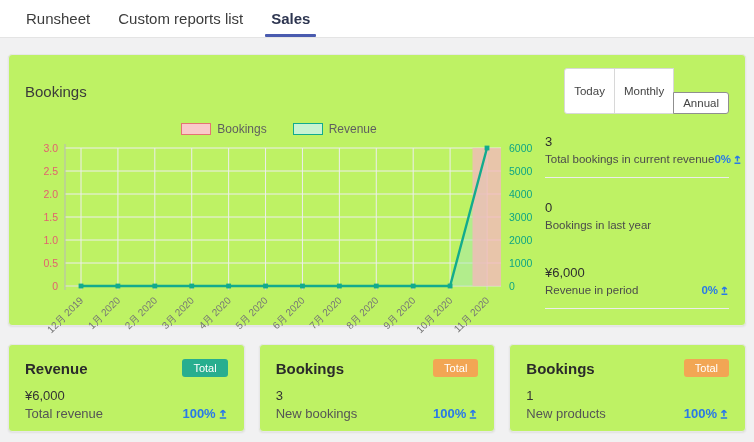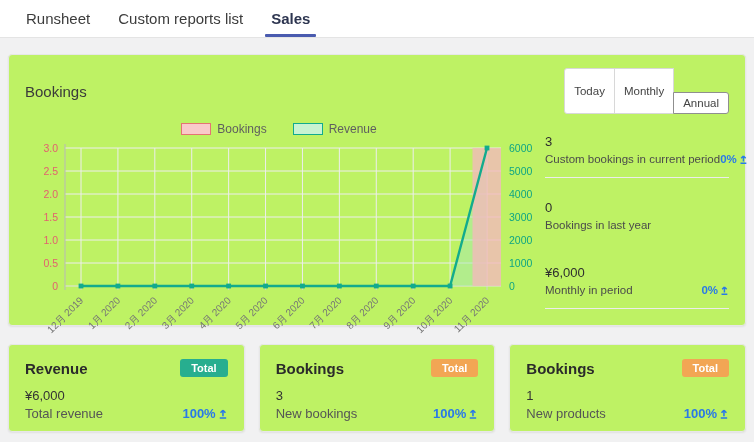--- a/index.html
+++ b/index.html
@@ -48,21 +48,21 @@
   .stat-label { font-size: 11.5px; color: #4b4b4b; white-space: nowrap; }
   .change { display: inline-flex; align-items: center; gap: 1px; color: var(--blue, #2979e8);
             font-size: 11.5px; font-weight: 700; }
   .change svg { display: block; }
 
   
   .cards-row { display: flex; gap: 14px; margin-top: 18px; }
   .sum-card { flex: 1; padding: 14px 16px 12px 16px; height: 88px; }
   .sum-head { display: flex; justify-content: space-between; align-items: center; }
   .sum-title { font-size: 15px; font-weight: 700; color: #2b2b2b; }
-  .badge { font-size: 11px; font-weight: 700; color: #fff; padding: 3px 11px; border-radius: 3px; }
+  .badge { font-size: 11px; font-weight: 400; color: #fff; padding: 3px 11px; border-radius: 3px; }
   .sum-value { font-size: 13px; color: #333; margin-top: 11px; }
   .sum-row { display: flex; justify-content: space-between; align-items: center; margin-top: 3px; }
   .sum-label { font-size: 13px; color: #555; }
   .sum-row .change { font-size: 13px; }
 </style>
 </head>
 <body>
 
 <div class="page">
 
@@ -170,39 +170,39 @@
                 <text x="393.18181818181813" y="163" text-anchor="end" font-size="10" fill="#757575" transform="rotate(-45 393.18181818181813 163)">9月 2020</text>
                 <text x="430.09090909090907" y="163" text-anchor="end" font-size="10" fill="#757575" transform="rotate(-45 430.09090909090907 163)">10月 2020</text>
                 <text x="467" y="163" text-anchor="end" font-size="10" fill="#757575" transform="rotate(-45 467 163)">11月 2020</text>
               </svg></div>
         </div>
 
         <div class="stats">
           <div class="stat divided">
             <div class="stat-value">3</div>
             <div class="stat-row">
-              <span class="stat-label">Custom bookings in current period</span>
+              <span class="stat-label">Total bookings in current revenue</span>
               <span class="change">
                 <span>0%</span>
                 <svg width="10" height="10" viewBox="0 0 12 12">
                     <path d="M3 11h7M6.5 9V3.4M6.5 2.4 3.8 5.2M6.5 2.4l2.7 2.8" stroke="#2979e8" stroke-width="1.7" fill="none"></path>
                   </svg>
               </span>
             </div>
           </div>
           <div class="stat">
             <div class="stat-value">0</div>
             <div class="stat-row">
               <span class="stat-label">Bookings in last year</span>
             </div>
           </div>
           <div class="stat divided">
             <div class="stat-value">¥6,000</div>
             <div class="stat-row">
-              <span class="stat-label">Monthly in period</span>
+              <span class="stat-label">Revenue in period</span>
               <span class="change">
                 <span>0%</span>
                 <svg width="10" height="10" viewBox="0 0 12 12">
                     <path d="M3 11h7M6.5 9V3.4M6.5 2.4 3.8 5.2M6.5 2.4l2.7 2.8" stroke="#2979e8" stroke-width="1.7" fill="none"></path>
                   </svg>
               </span>
             </div>
           </div>
         </div>
       </div>

